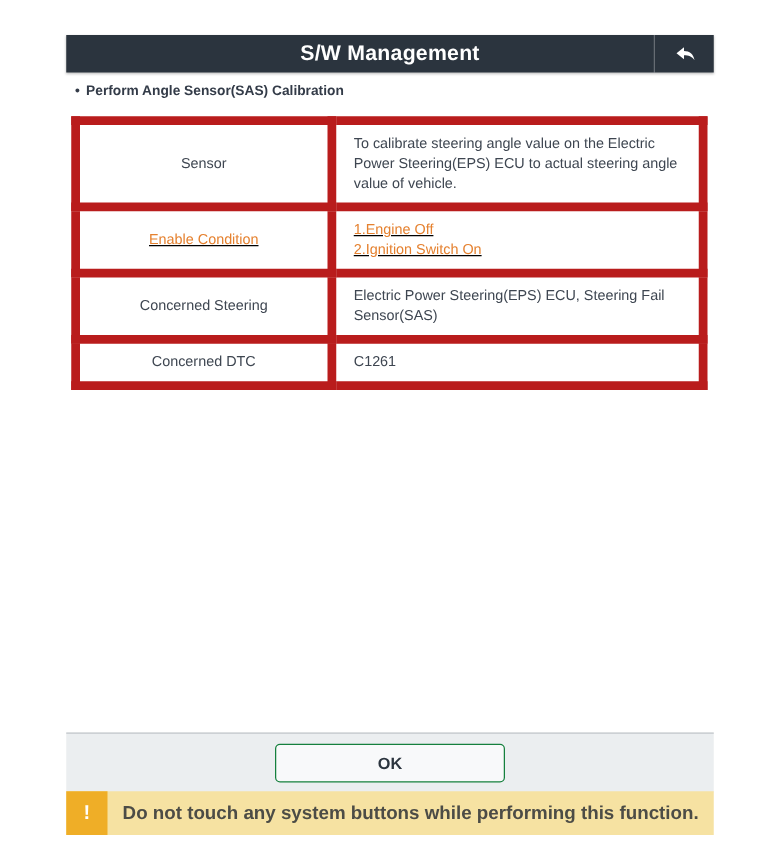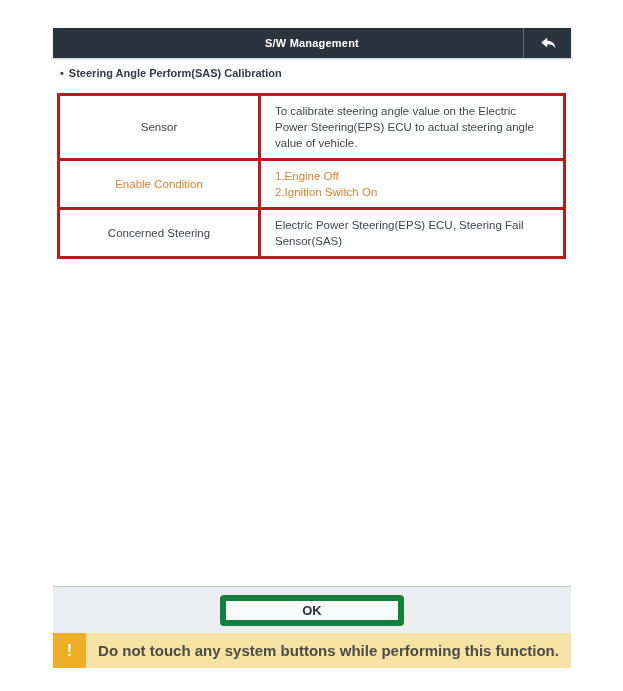--- a/index.html
+++ b/index.html
@@ -1,39 +1,39 @@
 <!DOCTYPE html>
 <html><head>
 <meta charset="utf-8">
 <style>
   html,body{margin:0;padding:0;background:#ffffff;}
   body{width:623px;height:691px;font-family:"Liberation Sans",sans-serif;-webkit-font-smoothing:antialiased;}
   .page{position:relative;width:623px;height:691px;background:#fff;overflow:hidden;}
 
   
   .header{position:absolute;left:53px;top:28px;width:518px;height:30px;background:#2b343e;box-shadow:0 1px 2px rgba(0,0,0,0.25);}
-  .header-title{position:absolute;left:0;top:0;width:100%;height:100%;display:flex;align-items:center;justify-content:center;color:#ffffff;font-size:11px;font-weight:bold;letter-spacing:.2px;}
+  .header-title{position:absolute;left:0;top:0;width:100%;height:100%;display:flex;align-items:center;justify-content:center;color:#ffffff;font-size:17px;font-weight:bold;letter-spacing:.2px;}
   .header-back{position:absolute;right:0;top:0;width:47px;height:100%;border-left:1px solid rgba(255,255,255,0.28);display:flex;align-items:center;justify-content:center;cursor:pointer;}
   .header-back svg{display:block;}
 
   
   .subtitle{position:absolute;left:60px;top:67px;font-size:11px;font-weight:bold;color:#333b48;display:flex;gap:5px;align-items:center;}
 
   
   table.info{position:absolute;left:57px;top:93px;width:509px;border-collapse:collapse;table-layout:fixed;}
-  table.info td{border:3px solid #b91c1c;font-size:11.5px;line-height:16px;color:#3e4651;vertical-align:middle;}
+  table.info td{border:7px solid #b91c1c;font-size:11.5px;line-height:16px;color:#3e4651;vertical-align:middle;}
   td.lbl{width:154px;text-align:center;padding:6px 22px;}
   td.val{padding:7px 12px 7px 14px;white-space:pre-line;}
-  tr.r1{height:62px;} tr.r2{height:46px;} tr.r3{height:48px;}
+  tr.r1{height:62px;} tr.r2{height:46px;text-decoration:underline;} tr.r3{height:48px;}
   tr.r4{height:33px;} tr.r5{height:33px;} tr.r6{height:50px;}
   tr.highlight td{color:#e5812f;}
 
   
   .ok-strip{position:absolute;left:53px;top:586px;width:518px;height:47px;background:#ebeef0;border-top:1px solid #c2c6ca;display:flex;align-items:center;justify-content:center;}
-  .ok-button{width:184px;height:31px;background:#f8f9fa;border:6px solid #15803d;border-radius:4px;display:flex;align-items:center;justify-content:center;font-size:13px;font-weight:bold;color:#2b343e;cursor:pointer;box-sizing:border-box;}
+  .ok-button{width:184px;height:31px;background:#f8f9fa;border:1px solid #15803d;border-radius:4px;display:flex;align-items:center;justify-content:center;font-size:13px;font-weight:bold;color:#2b343e;cursor:pointer;box-sizing:border-box;}
 
   
   .warning{position:absolute;left:53px;top:633px;width:518px;height:35px;background:#f6e2a2;display:flex;align-items:stretch;}
   .warning-icon{width:33px;background:#efae27;color:#ffffff;font-weight:bold;font-size:16px;display:flex;align-items:center;justify-content:center;flex:0 0 33px;}
   .warning-text{flex:1;display:flex;align-items:center;justify-content:center;font-size:15px;font-weight:bold;color:#4c4c46;padding:0 8px;text-align:center;}
 </style>
 </head>
 <body>
 
 <div class="page">
@@ -44,38 +44,42 @@
       <span>
         <svg width="20" height="16" viewBox="0 0 24 20">
           <path d="M3.5 9.5 L11 3.5 L11 7.2 C16.5 7.2 20.5 10.2 21.5 16.5 C18.8 12.6 15.6 11.6 11 11.6 L11 15.5 Z" fill="#ffffff"></path>
         </svg>
       </span>
     </div>
   </div>
 
   <div class="subtitle">
     <span>•</span>
-    <span>Steering Angle Perform(SAS) Calibration</span>
+    <span>Perform Angle Sensor(SAS) Calibration</span>
   </div>
 
   <table class="info">
     <tbody>
       <tr class="r1">
         <td class="lbl">Sensor</td>
         <td class="val">To calibrate steering angle value on the Electric Power Steering(EPS) ECU to actual steering angle value of vehicle.</td>
       </tr>
       <tr class="r2 highlight">
         <td class="lbl">Enable Condition</td>
         <td class="val">1.Engine Off
 2.Ignition Switch On</td>
       </tr>
       <tr class="r3">
         <td class="lbl">Concerned Steering</td>
         <td class="val">Electric Power Steering(EPS) ECU, Steering Fail Sensor(SAS)</td>
       </tr>
+      <tr class="r4">
+        <td class="lbl">Concerned DTC</td>
+        <td class="val">C1261</td>
+      </tr>
     </tbody>
   </table>
 
   <div class="ok-strip">
     <div class="ok-button">OK</div>
   </div>
 
   <div class="warning">
     <div class="warning-icon">!</div>
     <div class="warning-text">Do not touch any system buttons while performing this function.</div>

